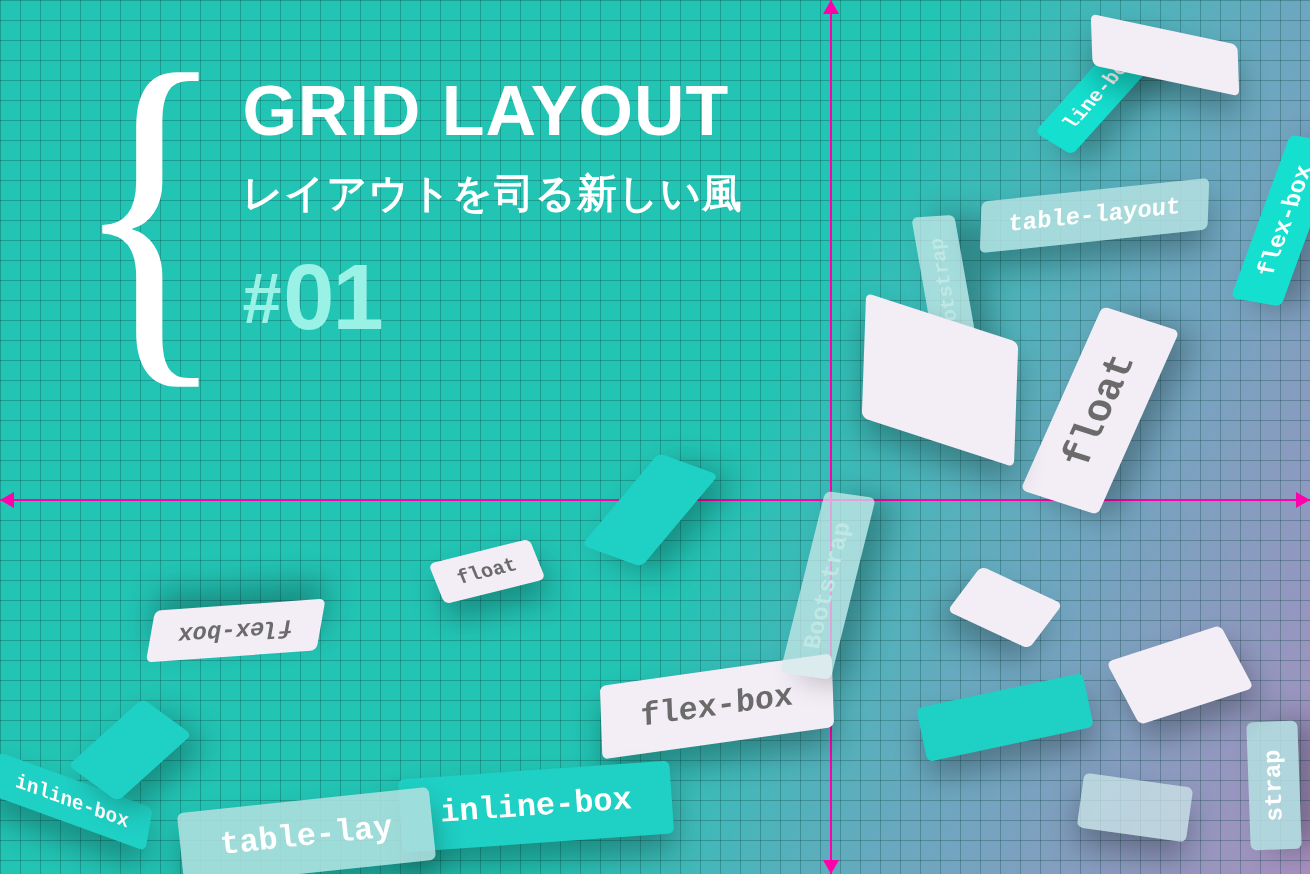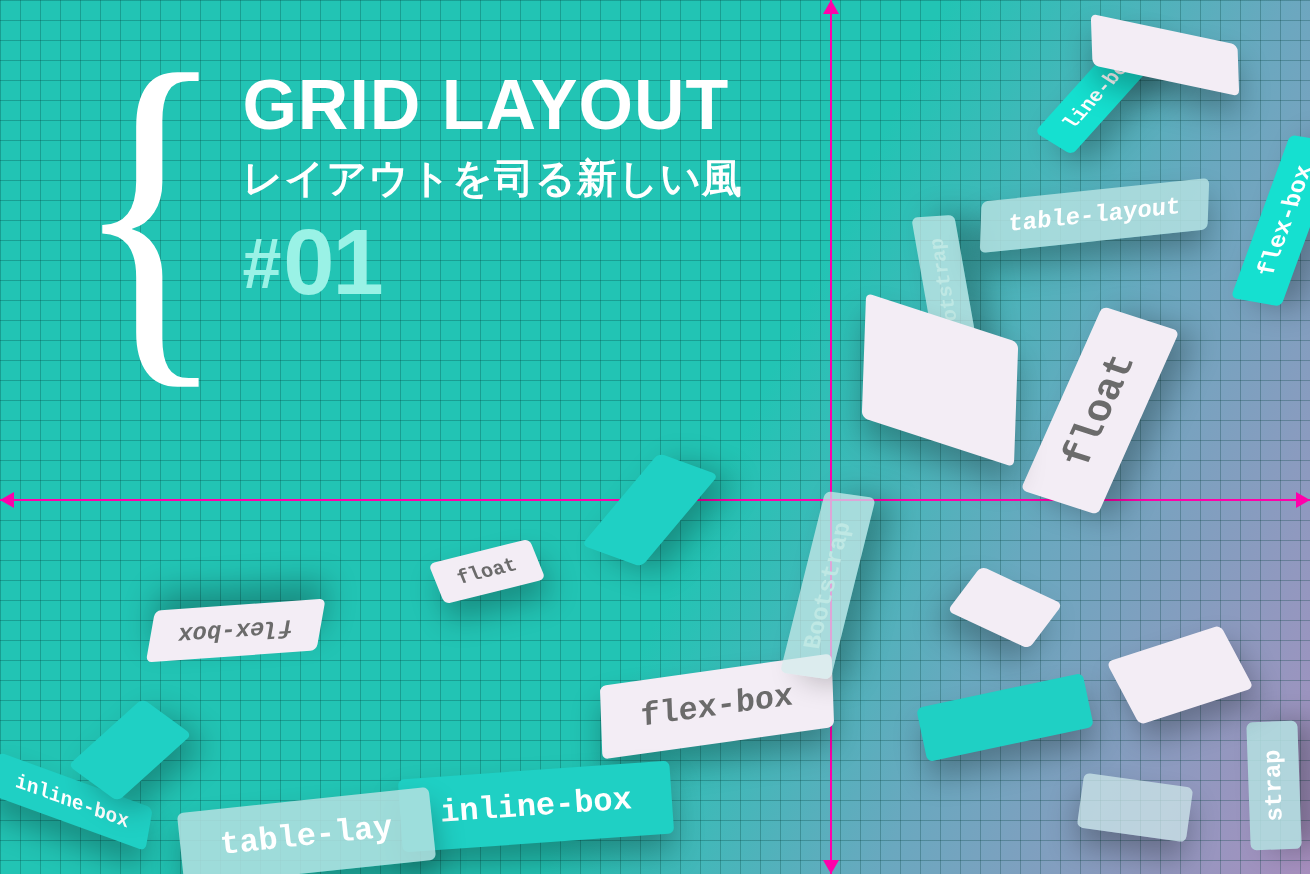--- a/index.html
+++ b/index.html
@@ -35,37 +35,37 @@
 .brace {
   font-size: 380px;
   font-weight: 200;
   color: #fff;
   line-height: 0.78;
   margin-right: 10px;
   transform: scaleX(0.85);
   font-family: Georgia, "Times New Roman", serif;
   letter-spacing: -10px;
 }
-.title-text { padding-top: 8px; }
+.title-text { padding-top: 14px; }
 .t-main {
   color: #fff;
   font-weight: 800;
   font-size: 70px;
   line-height: 1.08;
   letter-spacing: 1px;
 }
 .t-sub {
   color: #fff;
   font-weight: 700;
   font-size: 40px;
-  margin-top: 7px;
+  margin-top: 16px;
   letter-spacing: 1px;
 }
 .t-num {
-  margin-top: 4px;
+  margin-top: 24px;
   font-weight: 800;
   font-size: 92px;
   color: #9af2e6;
   letter-spacing: -2px;
 }
 .t-num .hash { font-size: 70px; vertical-align: 6px; margin-right: 4px; }
 
 
 .card {
   position: absolute;

